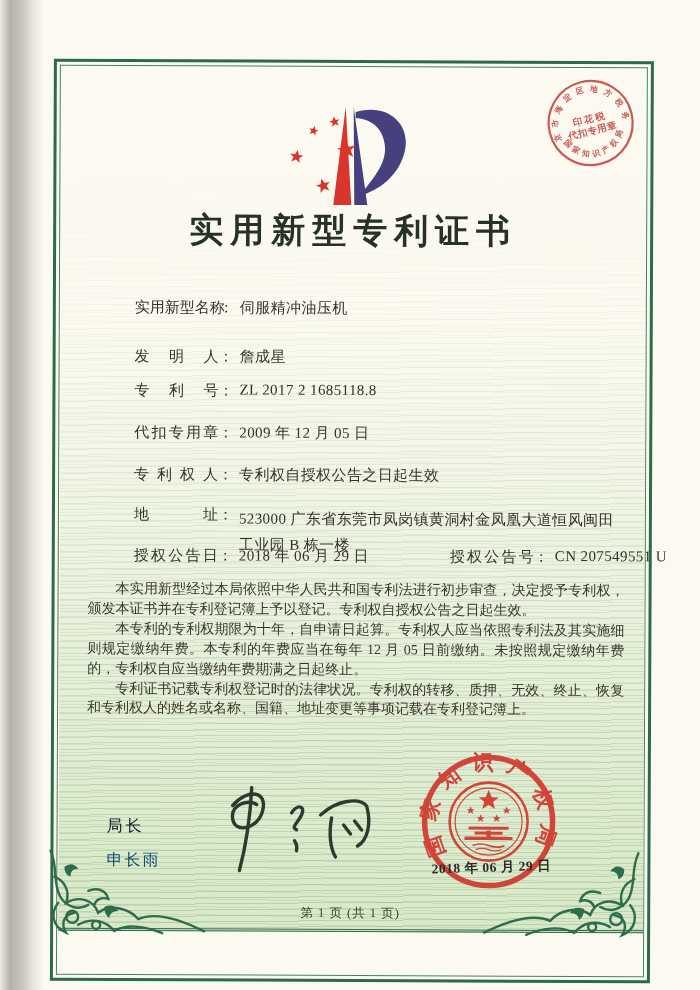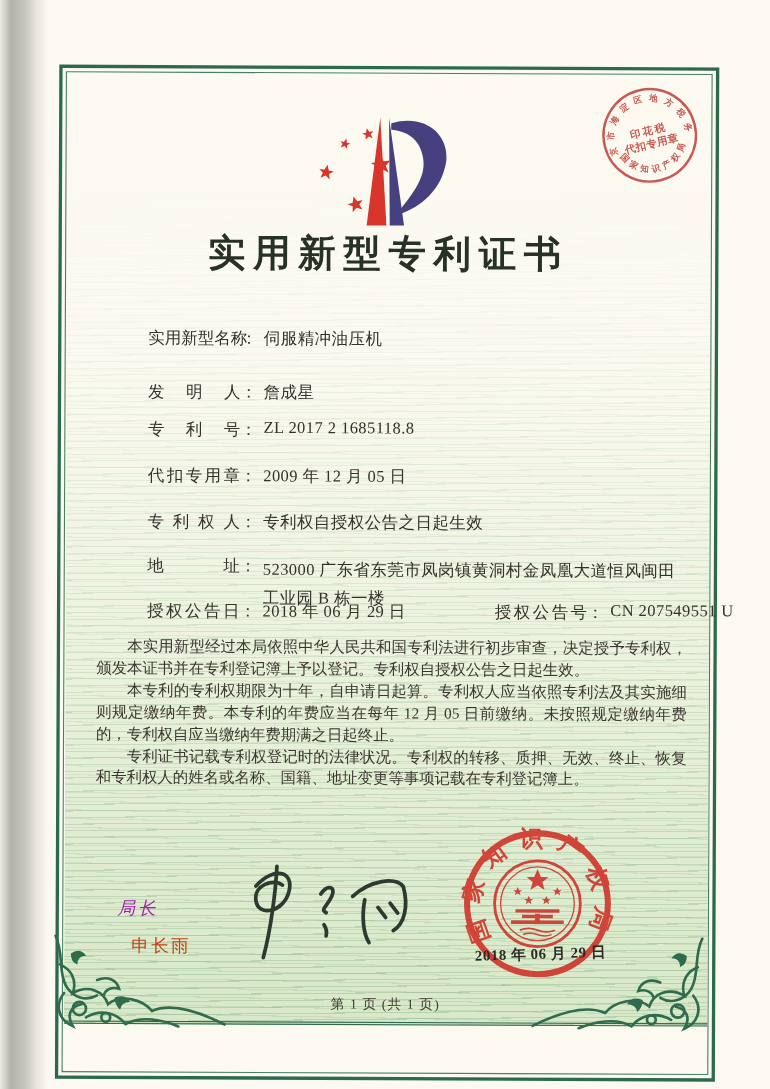--- a/index.html
+++ b/index.html
@@ -45,22 +45,22 @@
   .fvalue{display:inline-block;margin-left:6px;letter-spacing:0.4px;vertical-align:top;}
   .fvalue.wrap{white-space:normal;width:378px;line-height:26px;}
   .f-name{top:299px}.f-inventor{top:348px}.f-patno{top:382px}.f-filing{top:424px}
   .f-patentee{top:466px}.f-address{top:506px}.f-grant{top:547px}
   .f-grantno{position:absolute;left:316px;top:0;white-space:nowrap;}
 
   .paras{position:absolute;left:88px;top:580px;width:537px;font-size:14px;line-height:19.9px;
     text-align:justify;color:#3a362f;}
   .paras p{margin:0;text-indent:2em;}
 
-  .sig-post{position:absolute;left:108px;top:817px;font-size:16px;letter-spacing:3px;color:#a21caf;font-style:italic;}
-  .sig-name{position:absolute;left:108px;top:851px;font-size:16px;letter-spacing:2px;color:#c2410c;margin-left:13px;}
+  .sig-post{position:absolute;left:108px;top:817px;font-size:16px;letter-spacing:3px;color:#0f172a;}
+  .sig-name{position:absolute;left:108px;top:851px;font-size:16px;letter-spacing:2px;color:#0c4a6e;}
   .sig-hand{position:absolute;left:206px;top:782px;width:168px;height:95px;}
 
   .seal{position:absolute;left:419px;top:750px;width:142px;height:142px;opacity:.92;}
   .seal-date{position:absolute;left:422px;top:858px;width:142px;text-align:center;
     font-size:13.5px;font-weight:600;color:#2c2a25;letter-spacing:.5px;transform:rotate(-2deg);}
 
   .tax-stamp{position:absolute;left:541px;top:74px;width:96px;height:96px;opacity:.88;}
 
   .orn{position:absolute;width:168px;height:92px;}
   .orn-left{left:46px;top:848px;}

